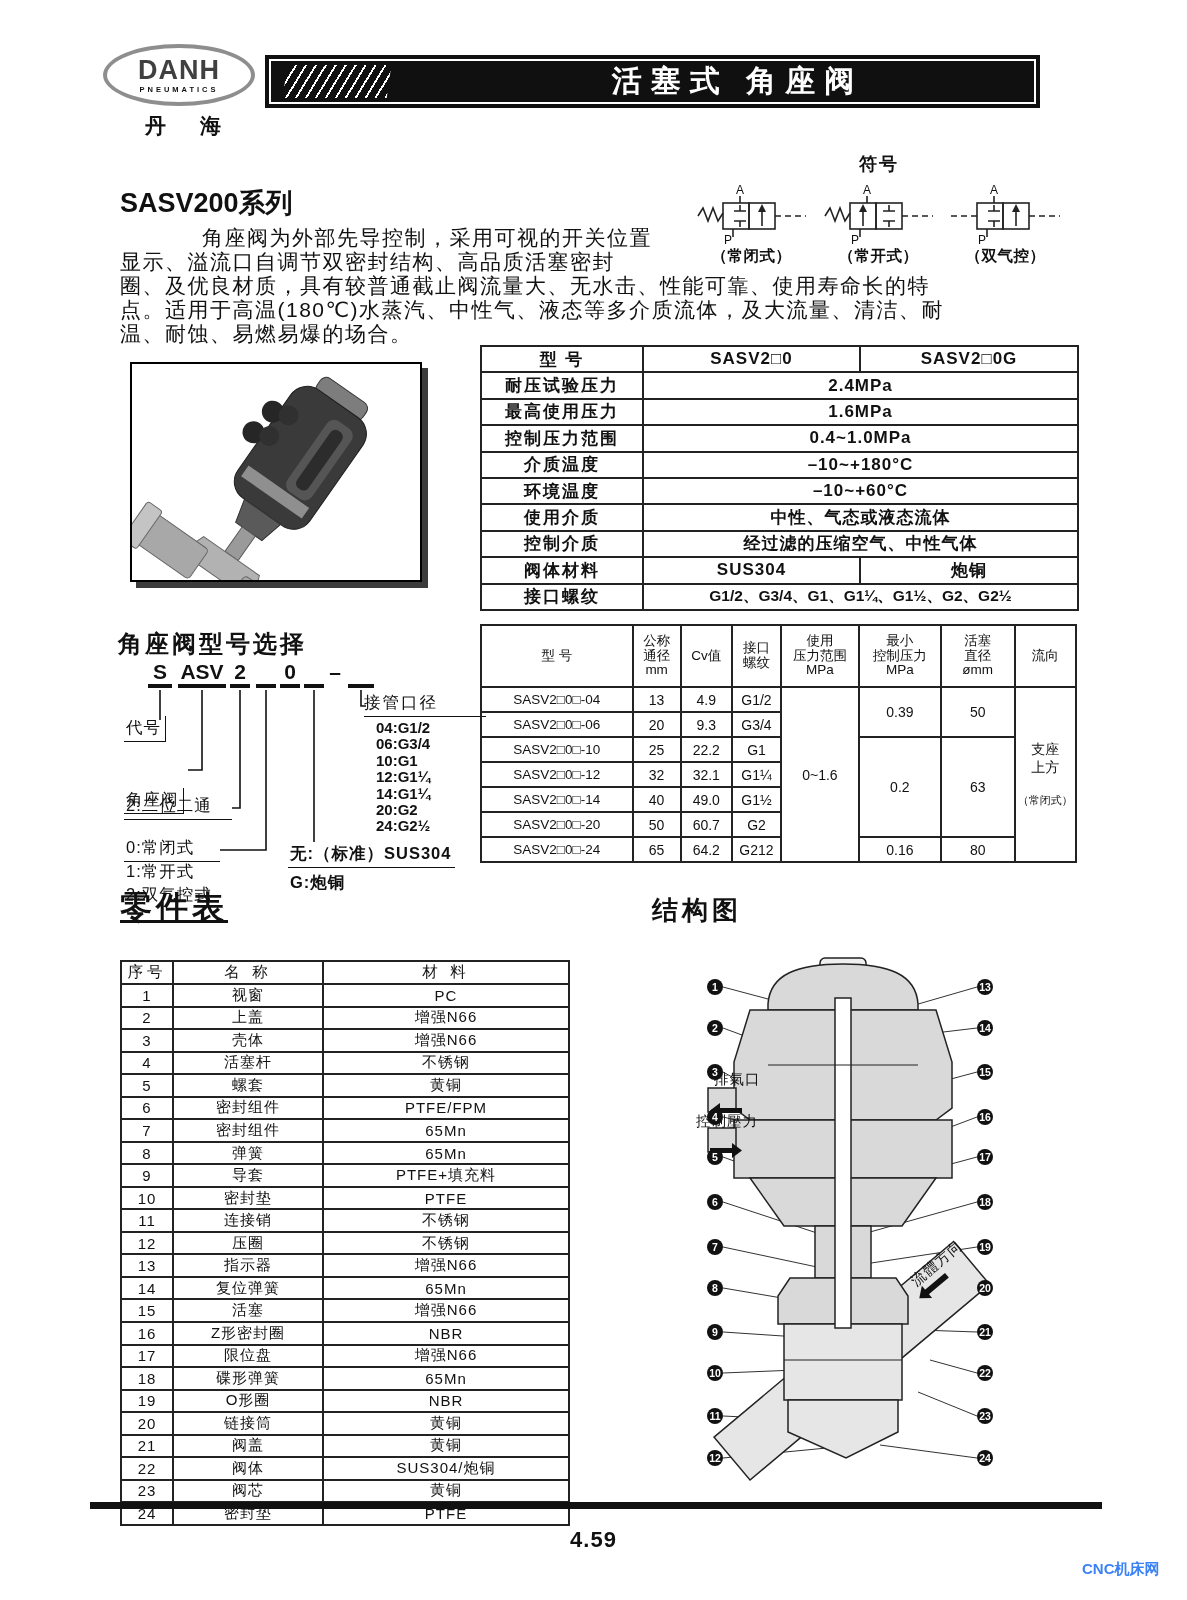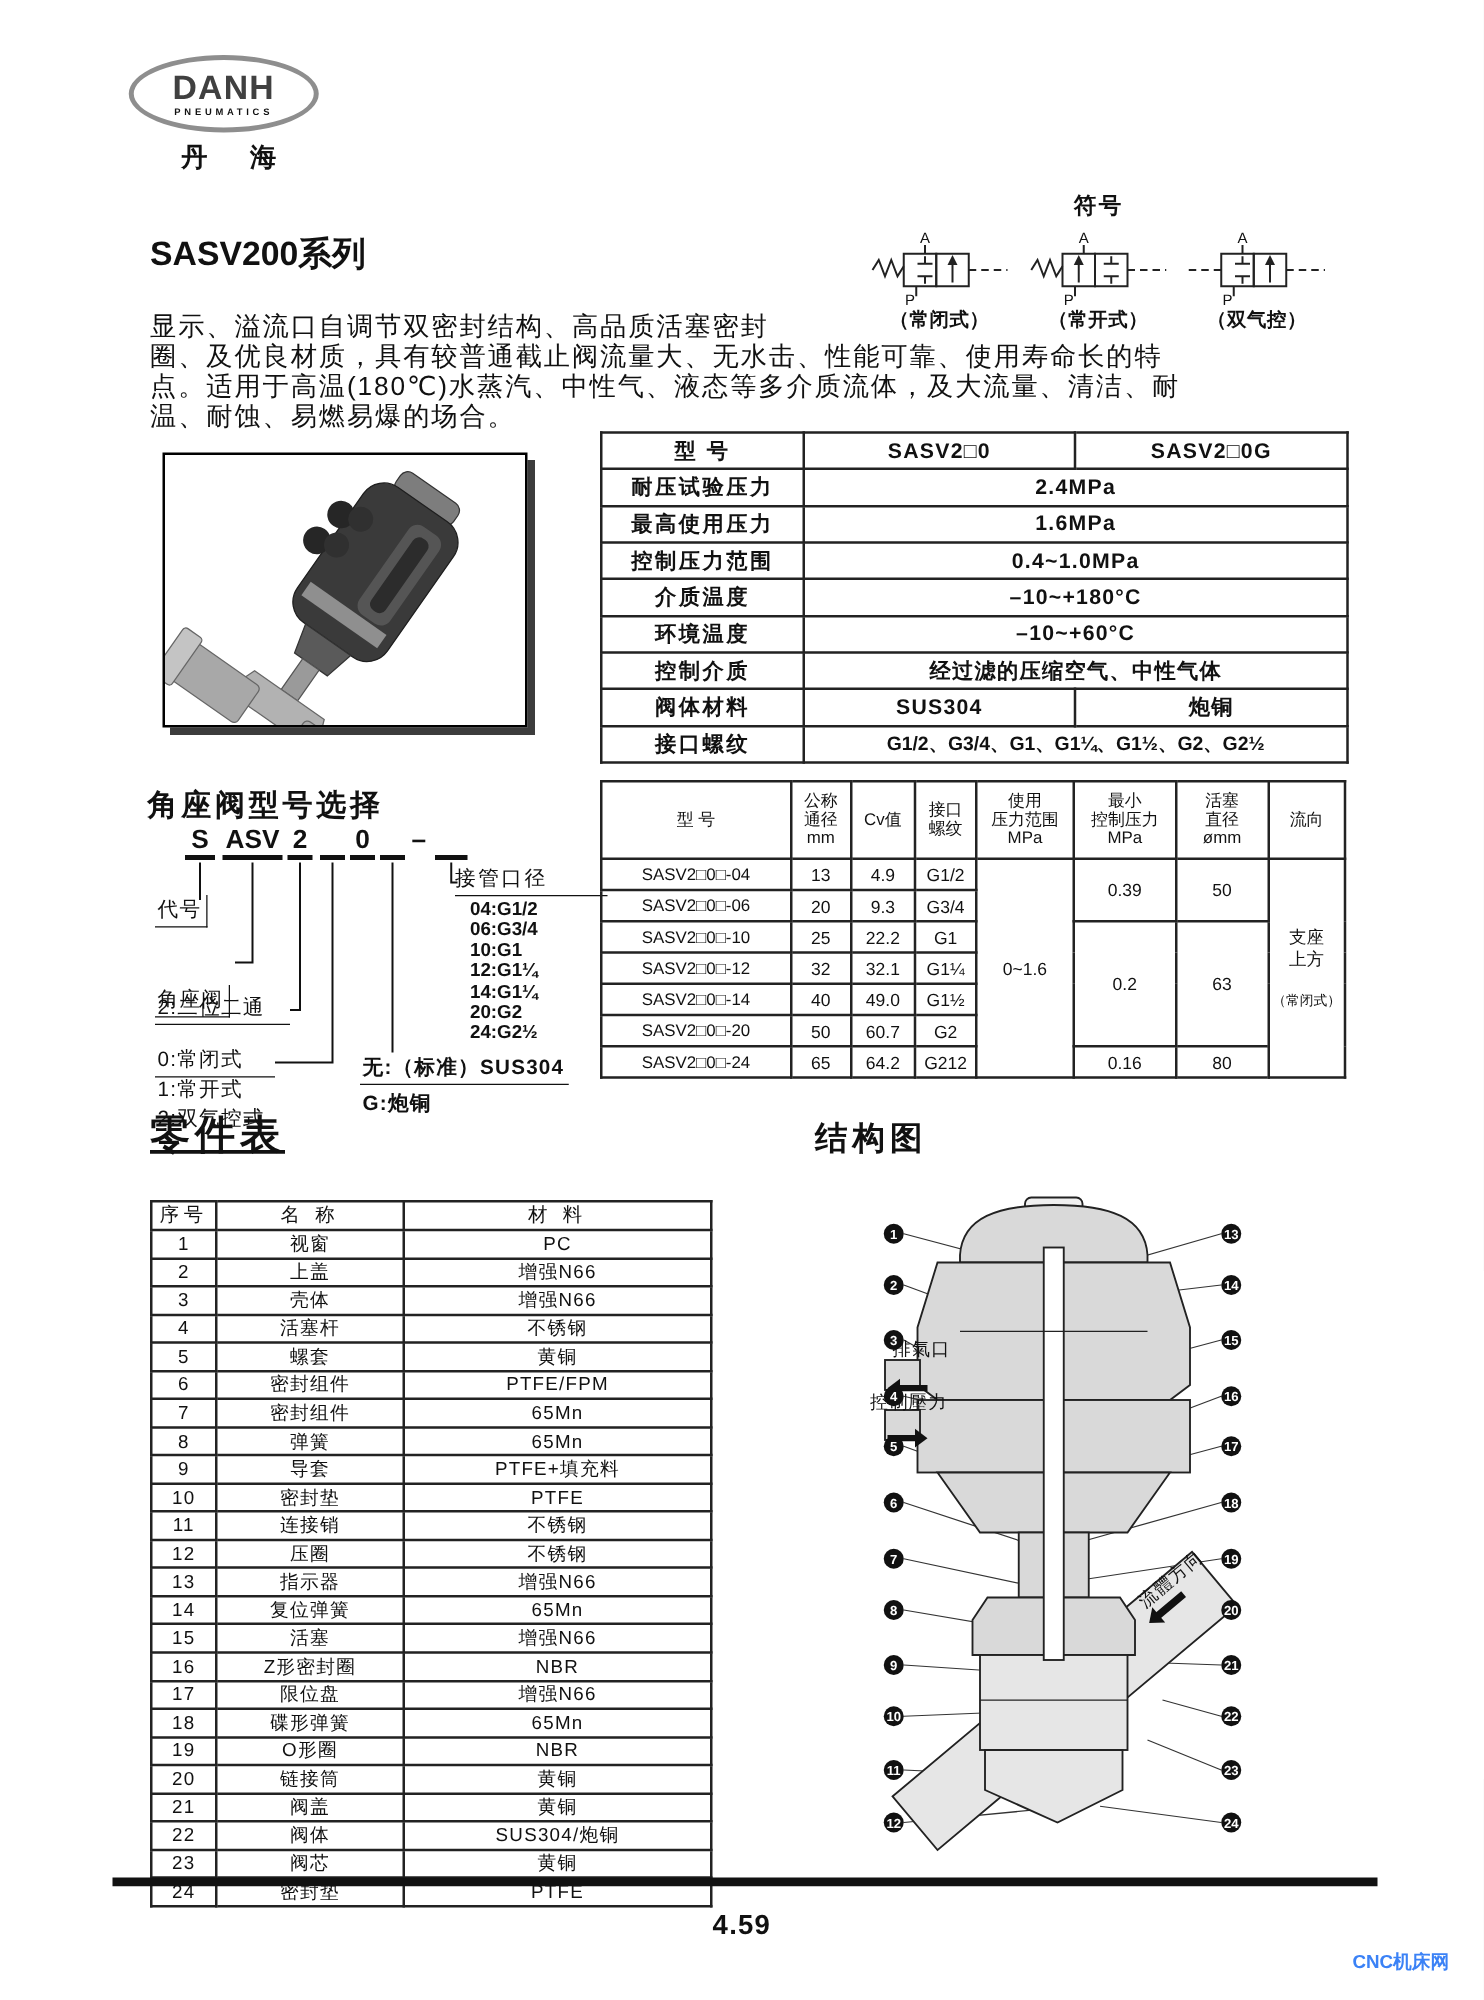--- a/index.html
+++ b/index.html
@@ -98,22 +98,29 @@
 
 <div class="page">
 
   <div class="logo">
     <div class="logo-ellipse">
       <div class="logo-main">DANH</div>
       <div class="logo-sub">PNEUMATICS</div>
     </div>
     <div class="logo-cn">丹海</div>
   </div>
+  <div class="banner">
+    <div class="banner-inner">
+      <div class="banner-hatch"></div>
+    </div>
+    <div class="banner-title">活塞式 角座阀</div>
+  </div>
 
   <div class="series-title">SASV200系列</div>
+  <div class="intro-line" style="top:226px; padding-left:82px;">角座阀为外部先导控制，采用可视的开关位置</div>
   <div class="intro-line" style="top:250px;">显示、溢流口自调节双密封结构、高品质活塞密封</div>
   <div class="intro-line" style="top:274px;">圈、及优良材质，具有较普通截止阀流量大、无水击、性能可靠、使用寿命长的特</div>
   <div class="intro-line" style="top:298px;">点。适用于高温(180℃)水蒸汽、中性气、液态等多介质流体，及大流量、清洁、耐</div>
   <div class="intro-line" style="top:322px;">温、耐蚀、易燃易爆的场合。</div>
 
   <div class="symbols">
     <div class="symbols-title">符号</div>
     <div class="symbol-row">
       <div class="symbol">
         <svg width="113" height="66" viewBox="0 0 113 66">
@@ -215,20 +222,24 @@
         </tr>
     <tr>
           <td class="lbl">介质温度</td>
           <td colspan="2">–10~+180°C</td>
         </tr>
     <tr>
           <td class="lbl">环境温度</td>
           <td colspan="2">–10~+60°C</td>
         </tr>
     <tr>
+          <td class="lbl">使用介质</td>
+          <td colspan="2">中性、气态或液态流体</td>
+        </tr>
+    <tr>
           <td class="lbl">控制介质</td>
           <td colspan="2">经过滤的压缩空气、中性气体</td>
         </tr>
     <tr>
       <td class="lbl">阀体材料</td>
       <td>SUS304</td>
       <td>炮铜</td>
     </tr>
     <tr>
       <td class="lbl">接口螺纹</td>

